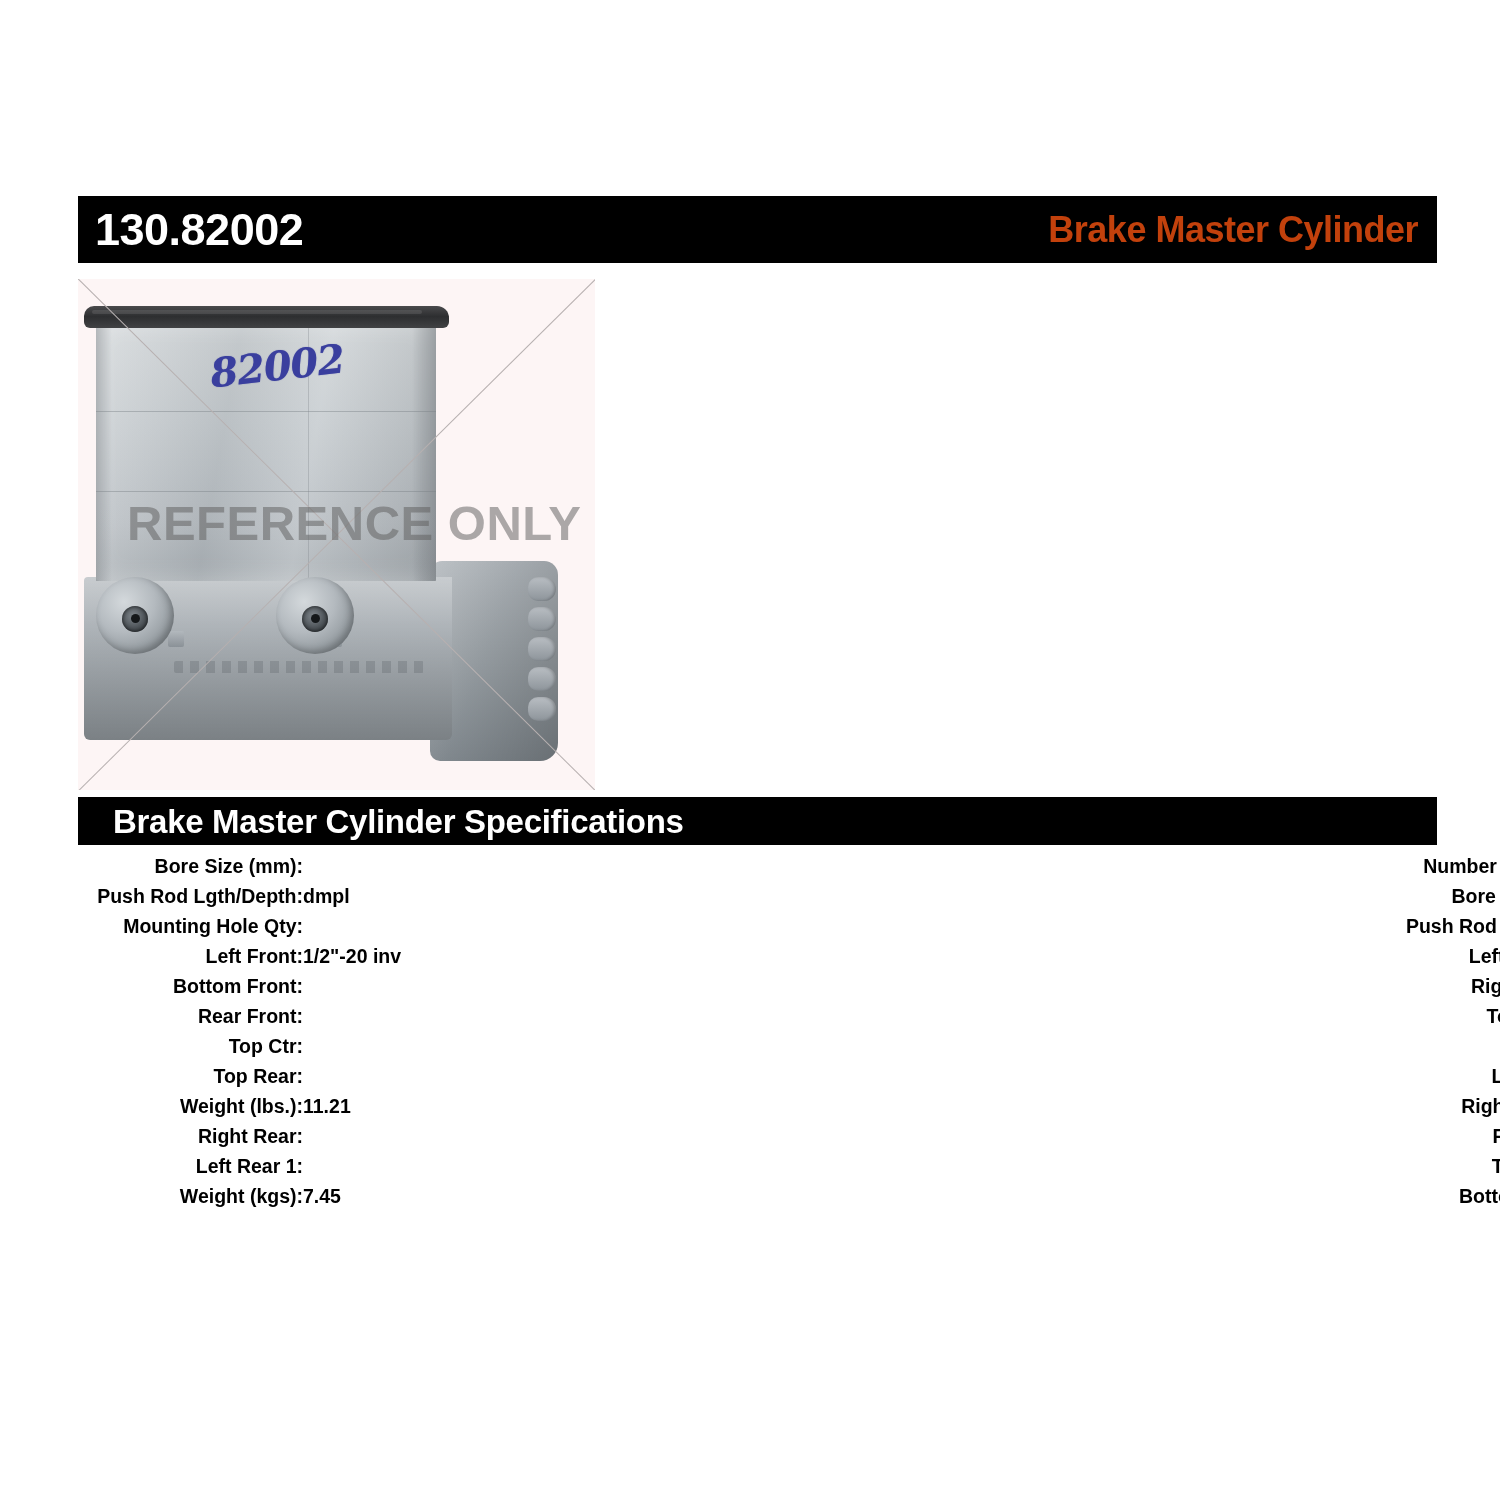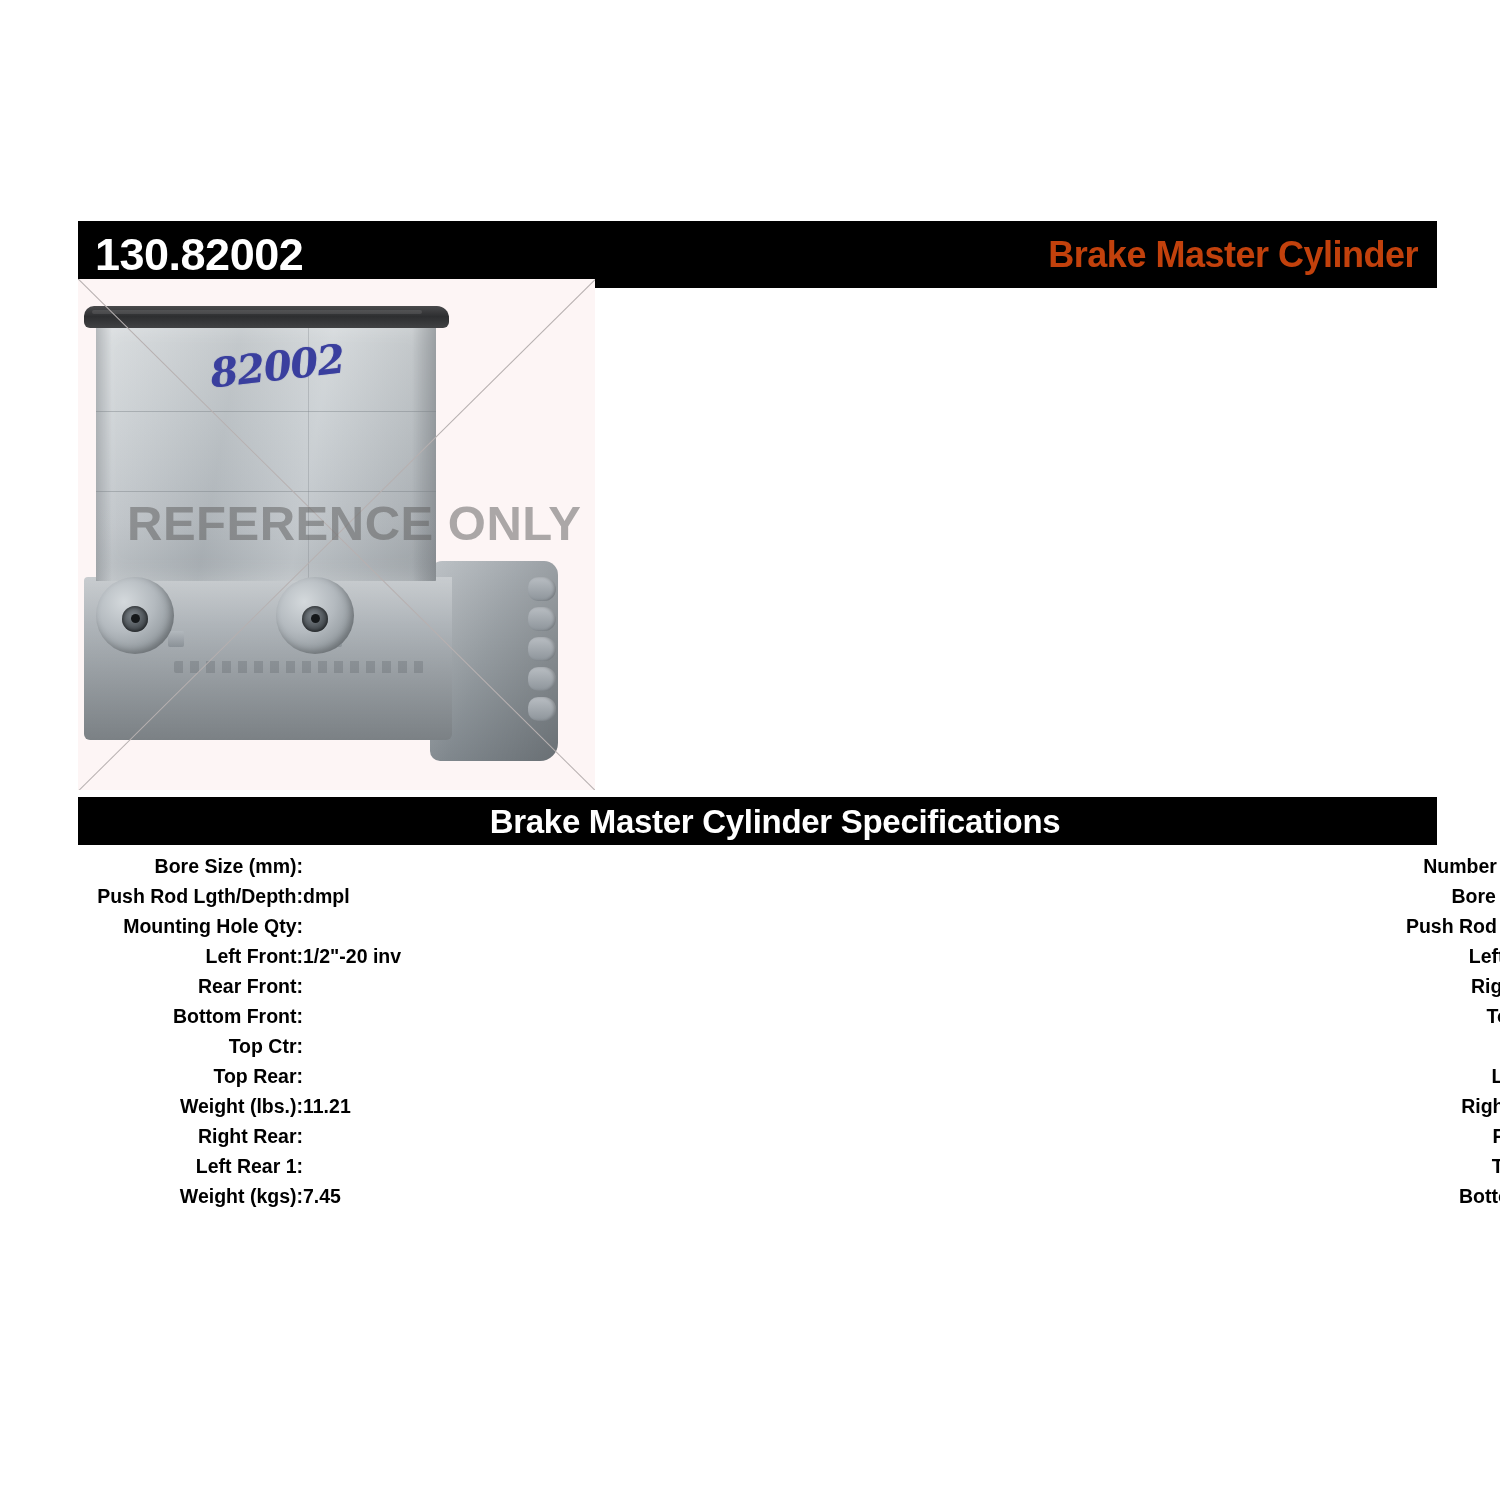--- a/index.html
+++ b/index.html
@@ -16,21 +16,21 @@
     position: relative;
     width: 1500px;
     height: 1500px;
     background: #ffffff;
   }
 
   
   .header-bar {
     position: absolute;
     left: 78px;
-    top: 221px;
+    top: 196px;
     width: 1359px;
     height: 67px;
     background: #000000;
     display: flex;
     align-items: center;
   }
 
   .header-part-number {
     color: #ffffff;
     font-size: 45px;
@@ -251,21 +251,21 @@
   
   .spec-bar {
     position: absolute;
     left: 78px;
     top: 797px;
     width: 1359px;
     height: 48px;
     background: #000000;
     display: flex;
     align-items: center;
-    justify-content: center;
+    justify-content: flex-start;
     padding-left: 35px;
   }
   .spec-bar-title {
     color: #ffffff;
     font-size: 33px;
     font-weight: bold;
     letter-spacing: -0.3px;
     line-height: 1;
     white-space: nowrap;
   }
@@ -374,25 +374,25 @@
         </div>
         <div class="spec-row">
           <div class="spec-label">Mounting Hole Qty:</div>
           <div class="spec-value"></div>
         </div>
         <div class="spec-row">
           <div class="spec-label">Left Front:</div>
           <div class="spec-value">1/2"-20 inv</div>
         </div>
         <div class="spec-row">
+          <div class="spec-label">Bottom Front:</div>
+          <div class="spec-value"></div>
+        </div>
+        <div class="spec-row">
           <div class="spec-label">Rear Front:</div>
-          <div class="spec-value"></div>
-        </div>
-        <div class="spec-row">
-          <div class="spec-label">Bottom Front:</div>
           <div class="spec-value"></div>
         </div>
         <div class="spec-row">
           <div class="spec-label">Top Ctr:</div>
           <div class="spec-value"></div>
         </div>
         <div class="spec-row">
           <div class="spec-label">Top Rear:</div>
           <div class="spec-value"></div>
         </div>

